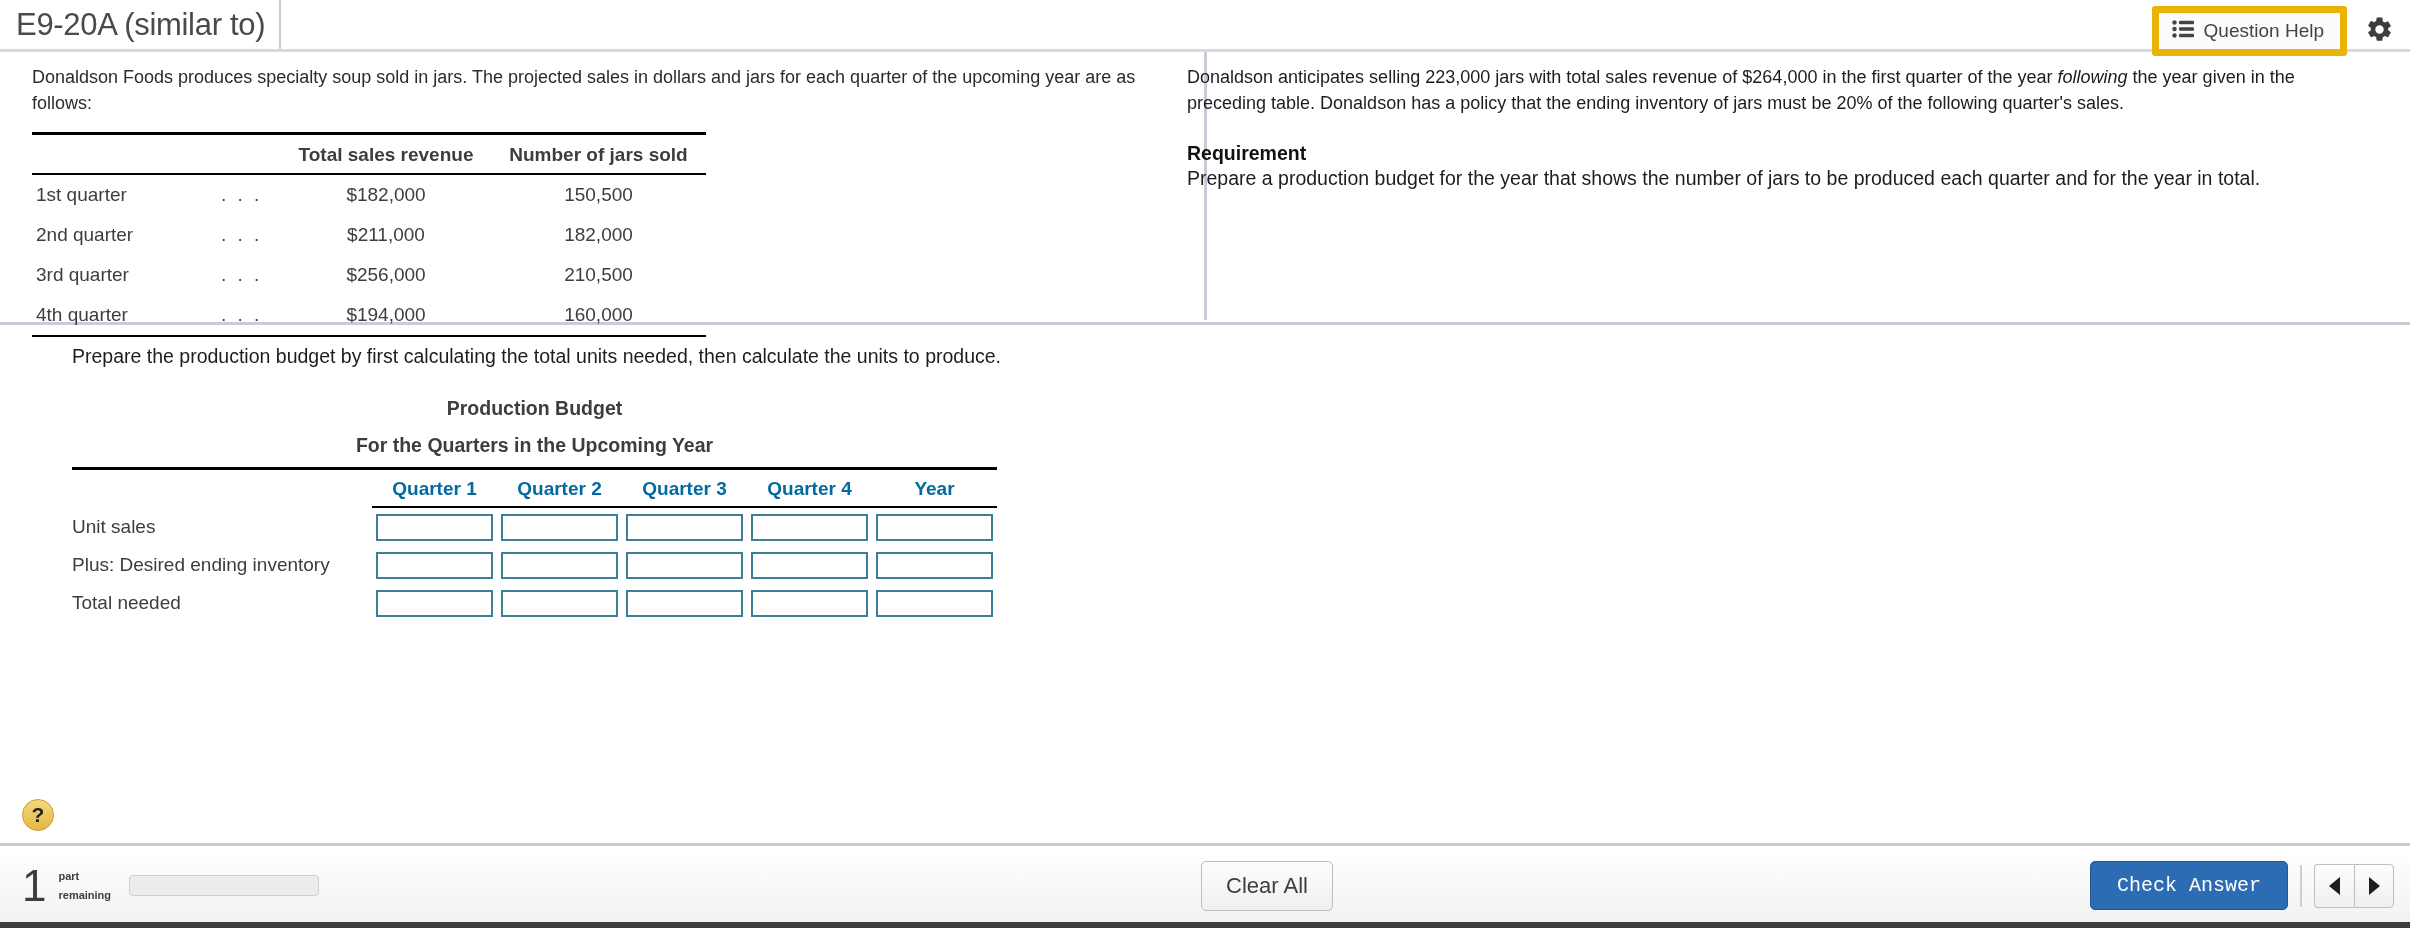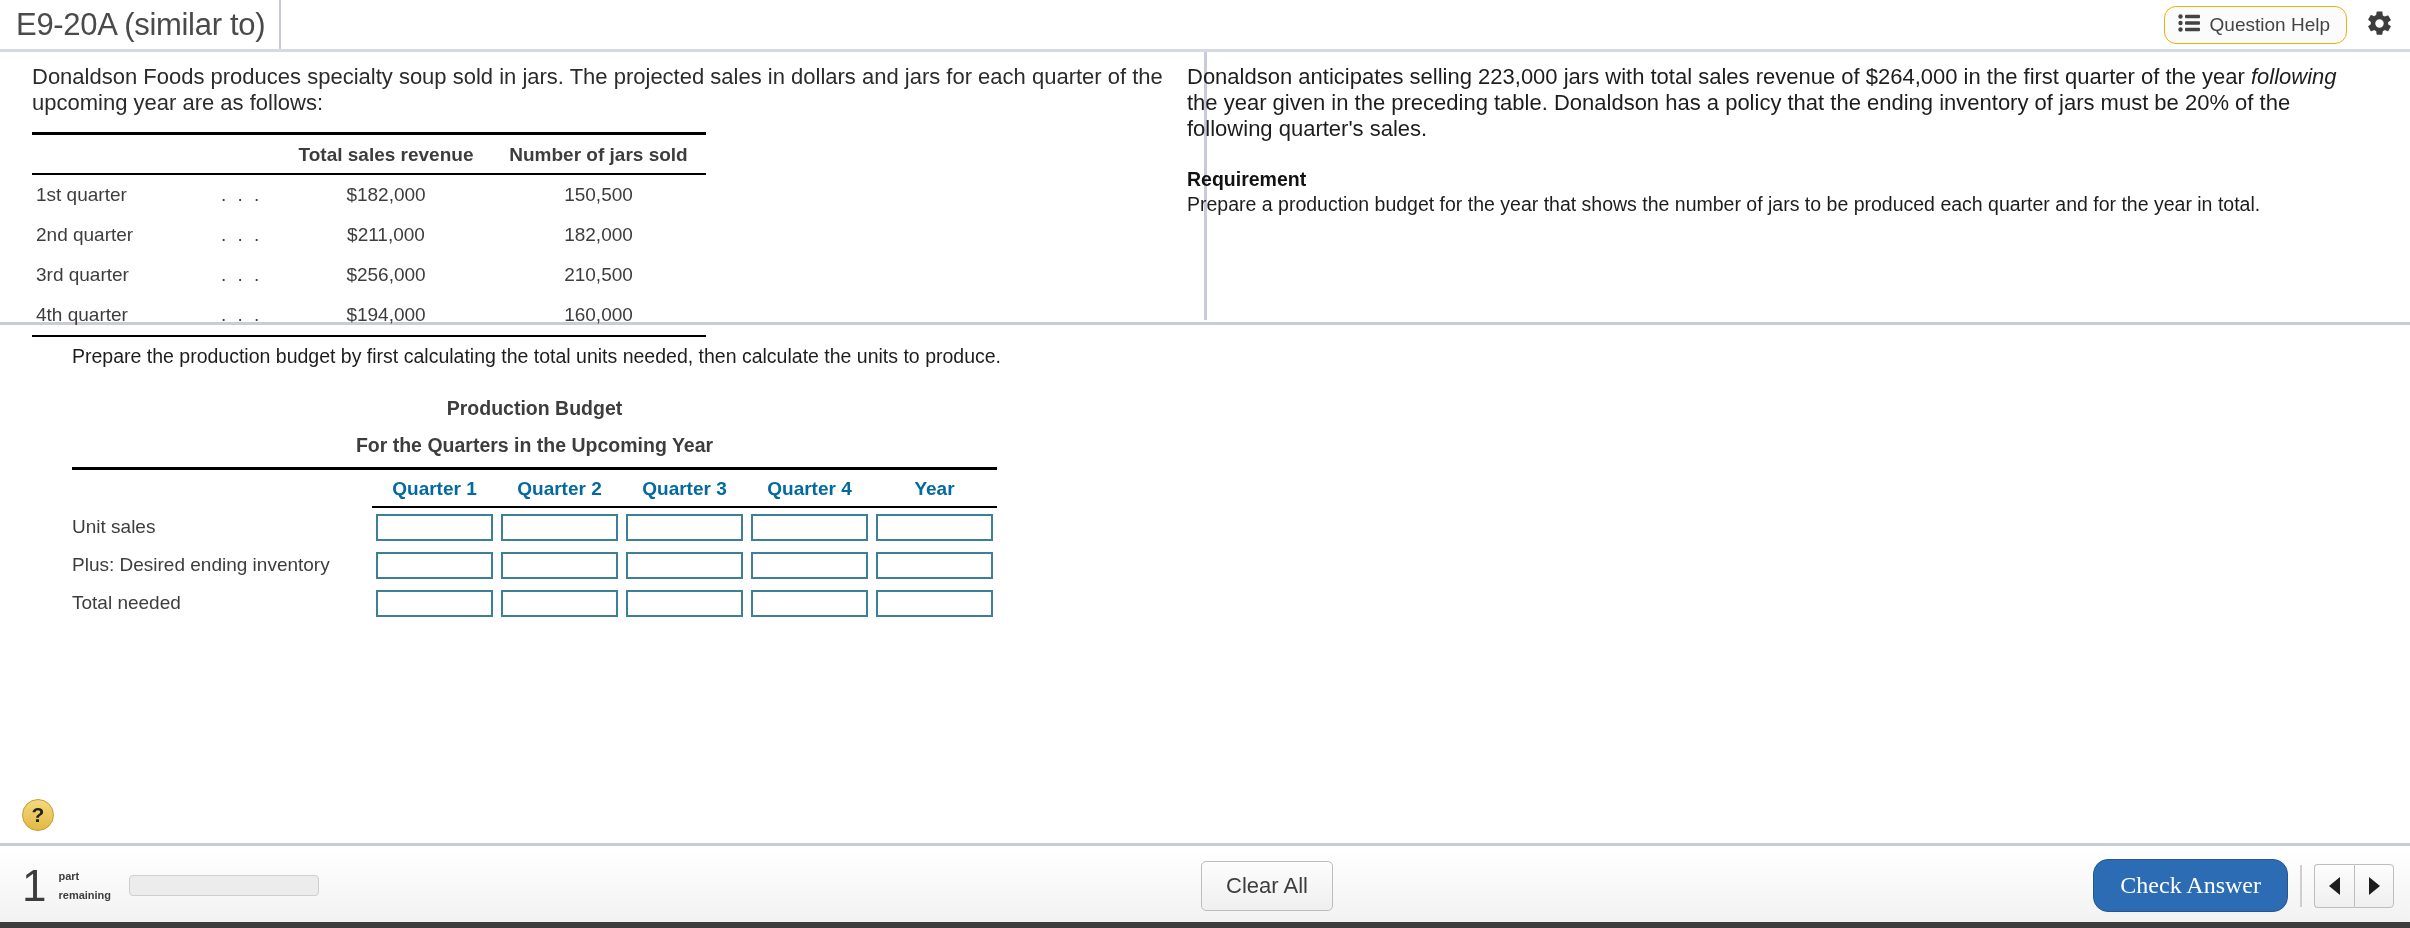--- a/index.html
+++ b/index.html
@@ -46,22 +46,22 @@
     top: 6px;
     display: flex;
     align-items: center;
     gap: 14px;
   }
   .qhelp-btn {
     display: flex;
     align-items: center;
     gap: 10px;
     background: #fbfbfb;
-    border: 1px solid #eab308;
-    border-radius: 12px;
+    border: 7px solid #eab308;
+    border-radius: 3px;
     padding: 7px 16px 7px 13px;
     cursor: pointer;
   }
   .qhelp-label {
     font-size: 19px;
     color: #444;
     white-space: nowrap;
   }
   .list-icon { display:block; }
   .gear-btn {
@@ -91,21 +91,21 @@
   }
   .panel-right {
     position: absolute;
     left: 1162px; top: 0;
     width: 1200px;
     height: 268px;
     box-sizing: border-box;
     padding: 12px 16px 0 25px;
   }
   .body-text {
-    font-size: 22px;
+    font-size: 18px;
     line-height: 26px;
     color: #1d1d1d;
     margin: 0;
   }
   .panel-left .body-text { color:#2b2b2b; }
 
   
   .facts {
     margin-top: 16px;
     border-collapse: collapse;
@@ -321,24 +321,24 @@
   .right-controls {
     position: absolute;
     right: 16px;
     display: flex;
     align-items: center;
     gap: 0;
   }
   .check-answer {
     background: #2b6cb5;
     border: 1px solid #23578f;
-    border-radius: 15px;
+    border-radius: 5px;
     color: #fff;
-    font-size: 24px;
-    font-family: Liberation Serif, serif;
+    font-size: 20px;
+    font-family: Liberation Mono, monospace;
     padding: 12px 26px;
     cursor: pointer;
   }
   .nav-sep {
     width: 2px;
     height: 42px;
     background: #cfcfcf;
     margin: 0 12px;
   }
   .nav-btn {

